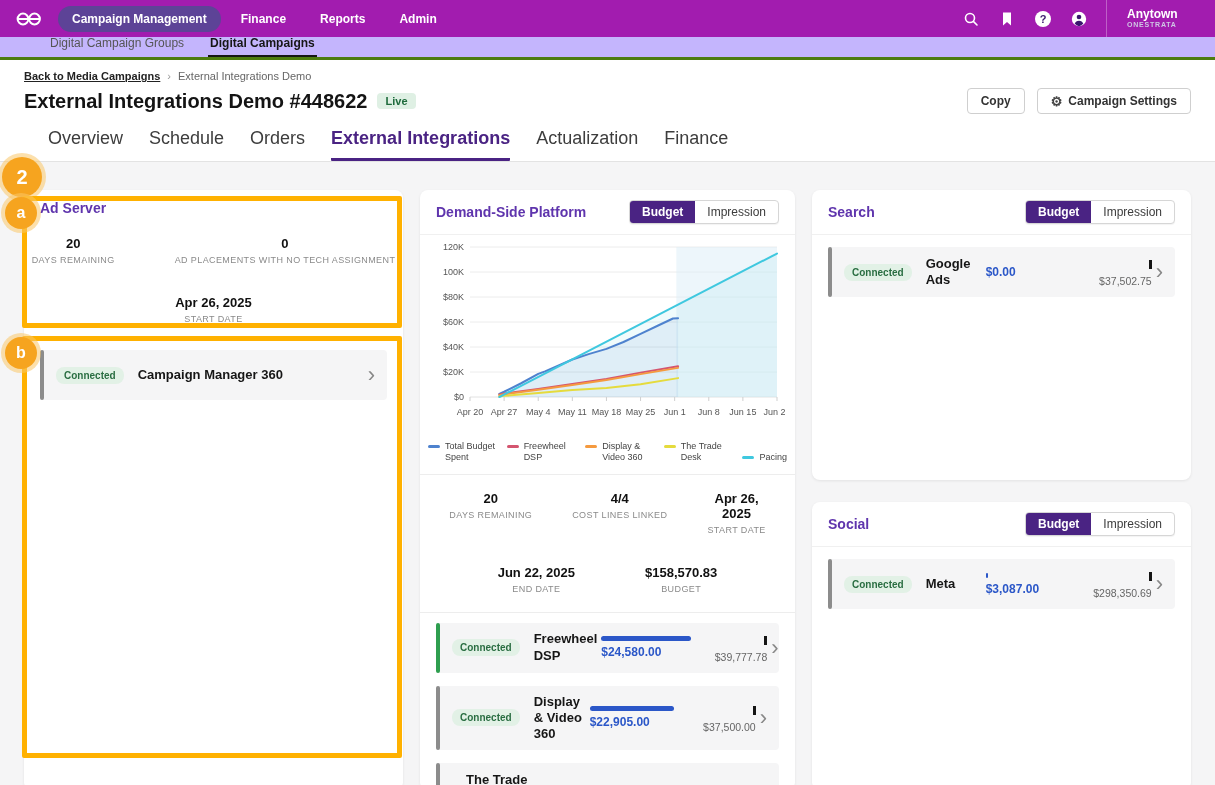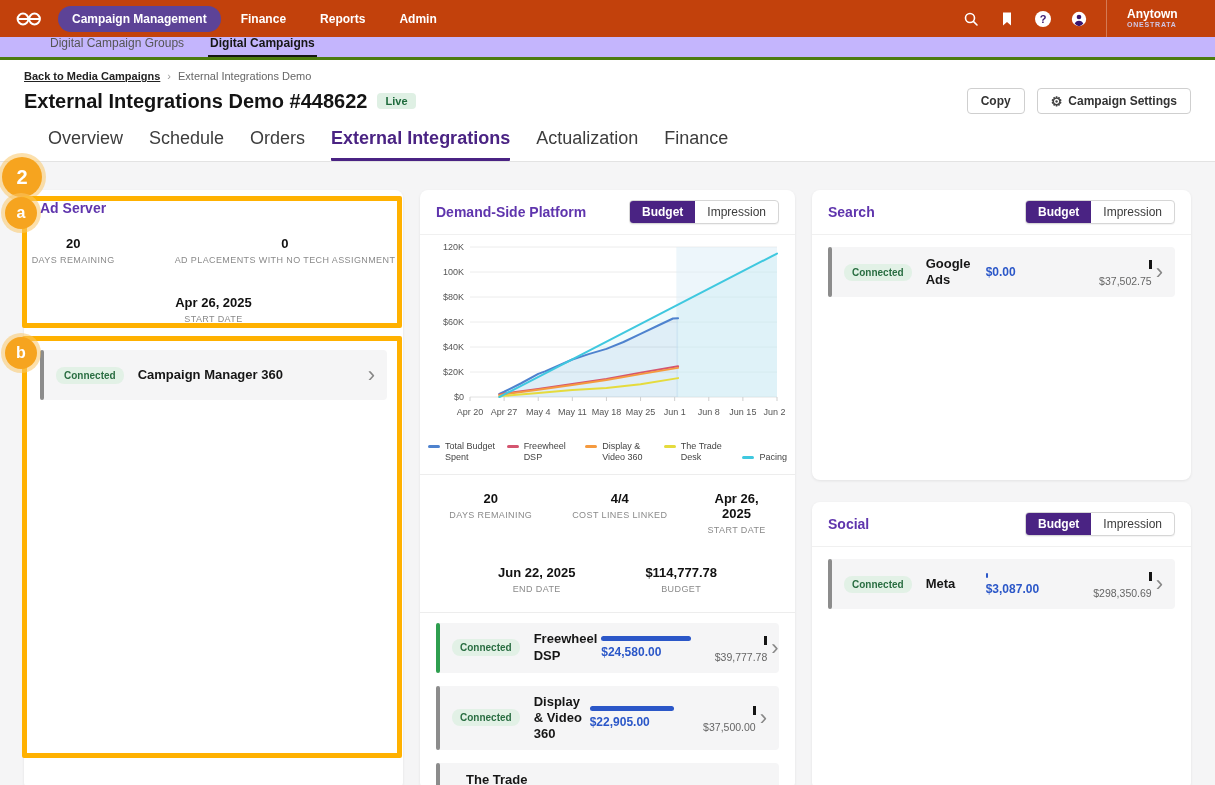--- a/index.html
+++ b/index.html
@@ -1,20 +1,20 @@
 <!DOCTYPE html>
 <html><head>
 <meta charset="utf-8">
 <style>
   * { margin:0; padding:0; box-sizing:border-box; }
   html,body { width:1215px; height:785px; overflow:hidden; }
   body { font-family:"Liberation Sans", sans-serif; background:#f5f5f6; position:relative; color:#1c1c1c; }
 
   
-  .topnav { height:37px; background:#c2410c; display:flex; align-items:center; padding:0 14px; }
+  .topnav { height:37px; background:#a21caf; display:flex; align-items:center; padding:0 14px; }
   .logo { width:34px; display:flex; align-items:center; margin-right:10px; cursor:pointer; }
   #nav-menu { display:flex; align-items:center; gap:6px; }
   .nav-item { color:#fff; font-size:12px; font-weight:700; padding:6px 14px; border-radius:14px; cursor:pointer; white-space:nowrap; }
   .nav-item.active { background:#5D4397; }
   .nav-right { margin-left:auto; display:flex; align-items:center; gap:10px; height:100%; }
   .nav-icon { width:26px; height:26px; display:flex; align-items:center; justify-content:center; cursor:pointer; }
   .nav-icon svg { width:16px; height:16px; }
   .circle-icon { width:16px; height:16px; border-radius:50%; background:#fff; color:#3A176E; font-size:11px; font-weight:700; display:flex; align-items:center; justify-content:center; }
   .nav-divider { width:1px; height:37px; background:rgba(255,255,255,.3); margin:0 4px; }
   .account { color:#fff; line-height:1.15; padding:0 6px; cursor:pointer; min-width:80px; }
@@ -310,21 +310,21 @@
             <div class="stat-value">Apr 26, 2025</div>
             <div class="stat-label">START DATE</div>
           </div>
         </div>
         <div class="stat-row stat-row-2">
           <div class="stat">
             <div class="stat-value">Jun 22, 2025</div>
             <div class="stat-label">END DATE</div>
           </div>
           <div class="stat">
-            <div class="stat-value">$114,777.78</div>
+            <div class="stat-value">$158,570.83</div>
             <div class="stat-label">BUDGET</div>
           </div>
         </div>
       </div>
     <div class="divider" style="margin-top:14px;"></div>
     <div class="rows">
         <div class="int-row">
           <span class="accent accent-green"></span>
           <span class="badge">Connected</span>
           <div class="row-name">Freewheel DSP</div>

